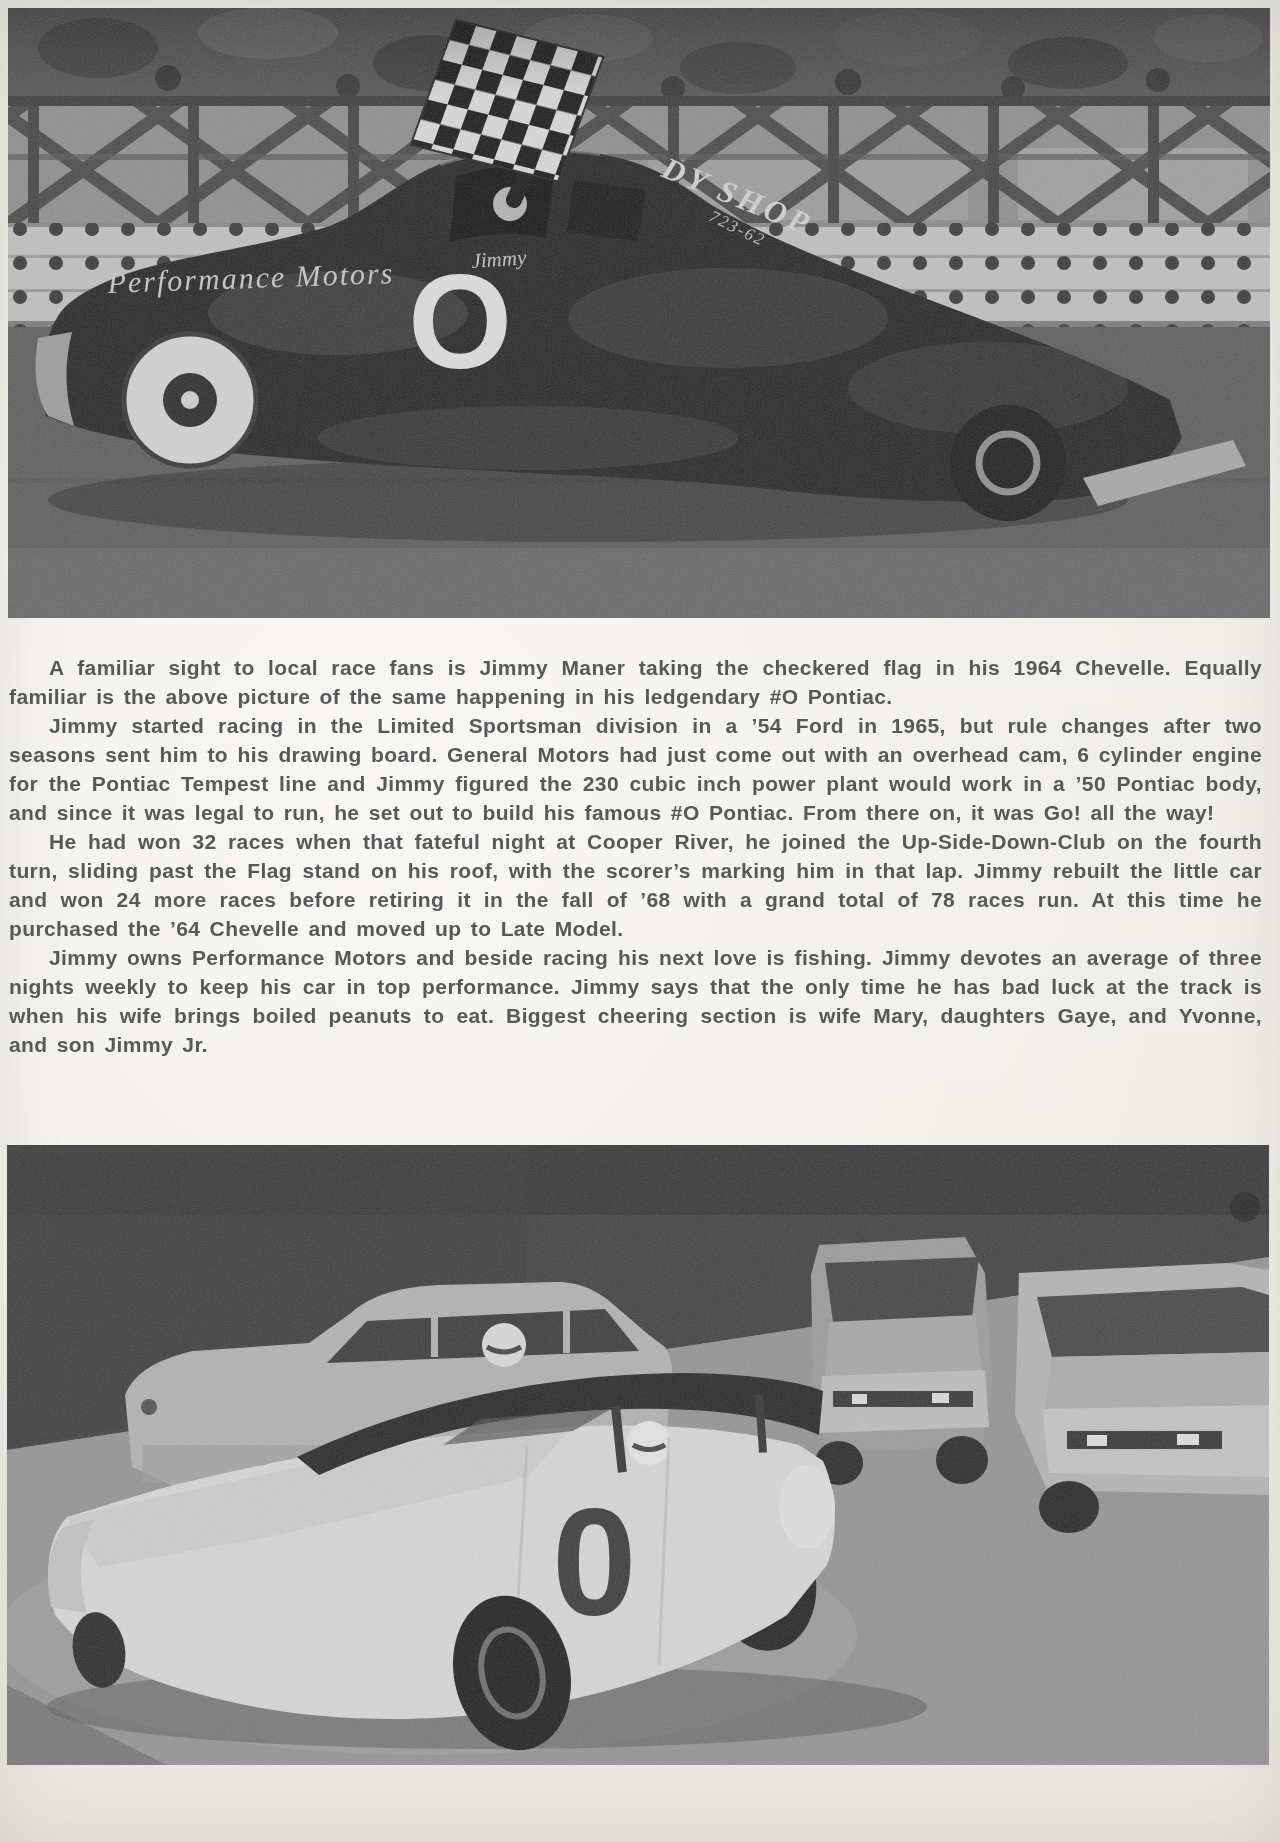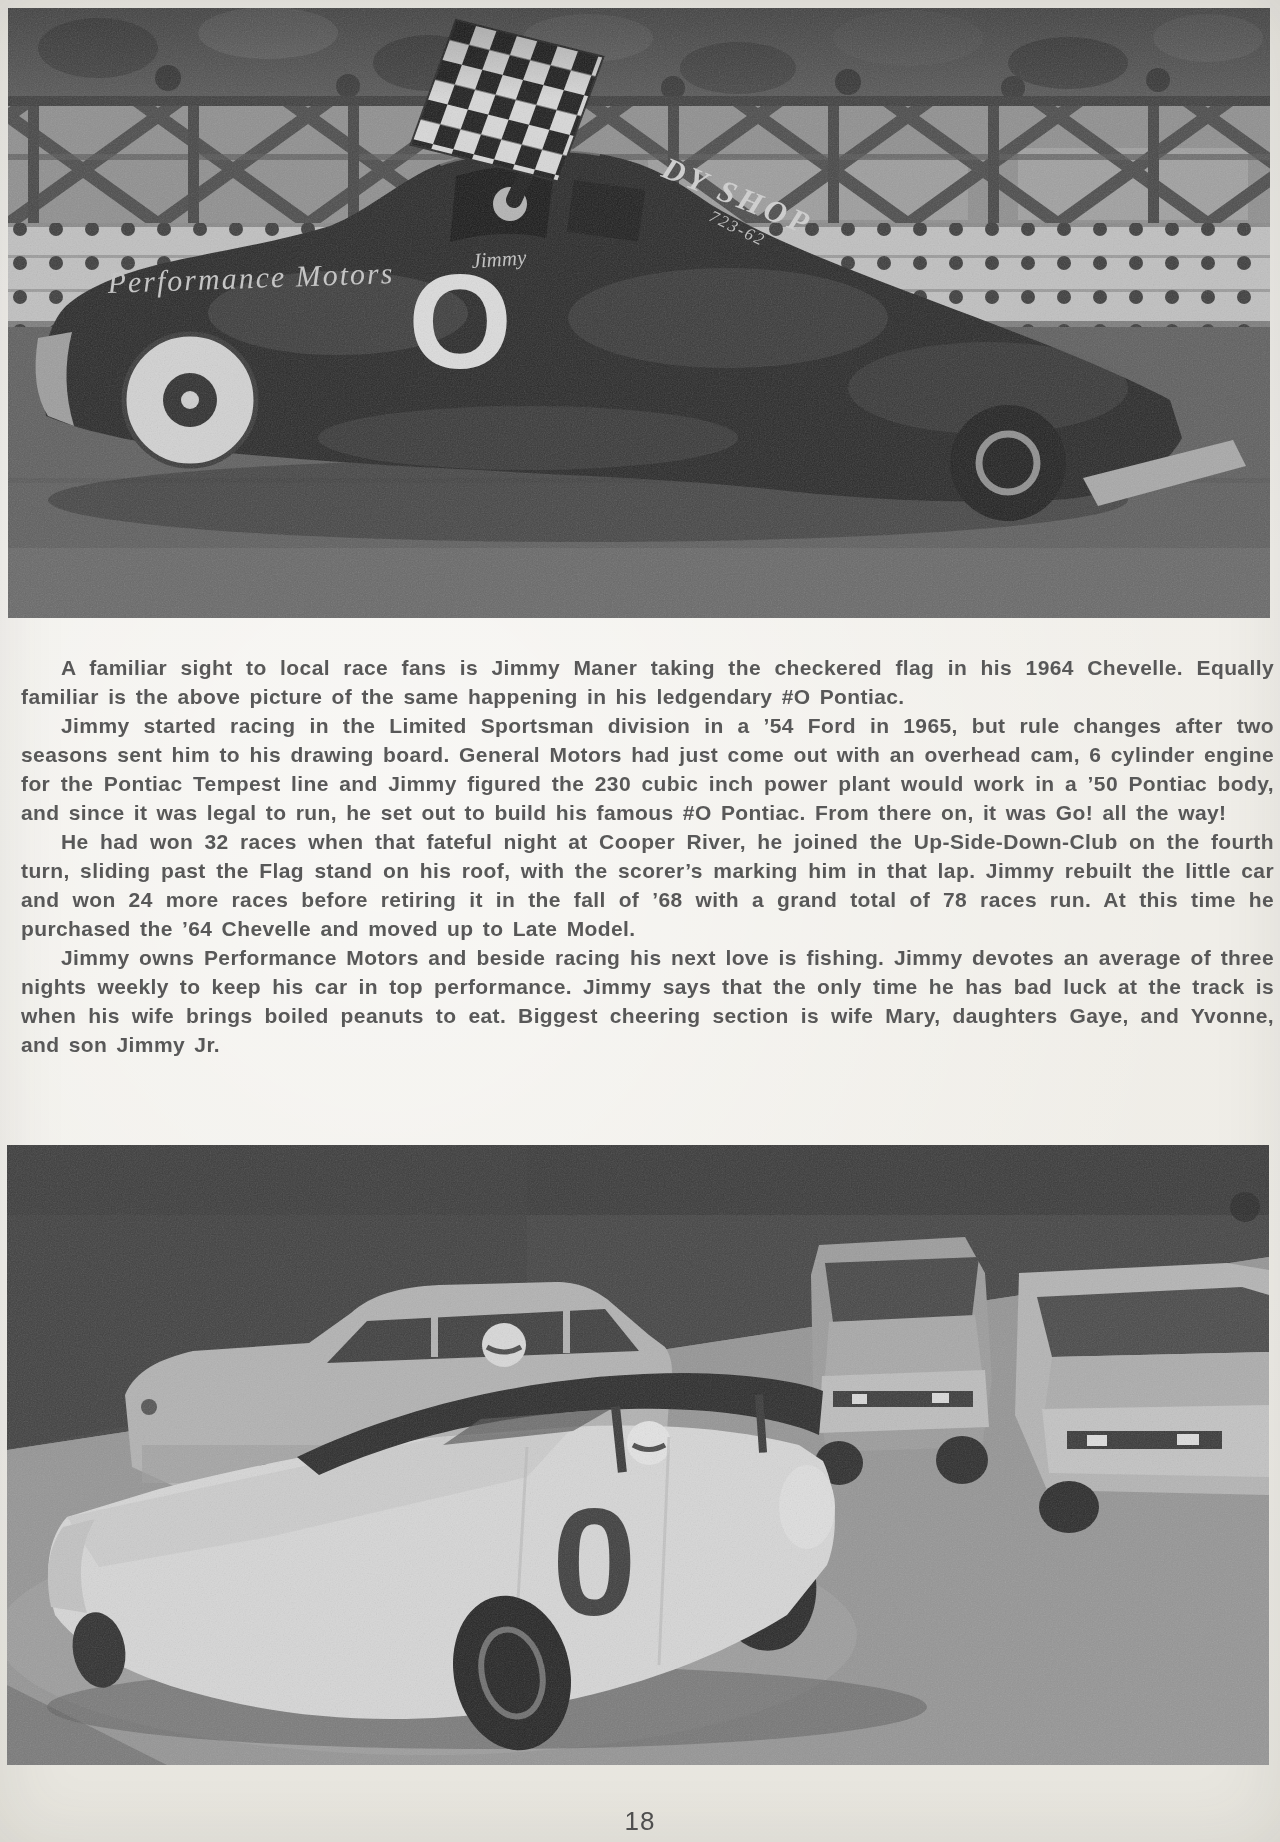--- a/index.html
+++ b/index.html
@@ -13,21 +13,21 @@
     background:
       radial-gradient(ellipse at 30% 45%, rgba(255,255,255,.55), rgba(255,255,255,0) 65%),
       linear-gradient(180deg,#e6e4de 0%,#f1efea 30%,#efede7 70%,#e7e5de 100%);
     box-shadow: inset 0 0 70px rgba(60,55,45,.10);
   }
   figure.photo{margin:0;position:absolute;line-height:0;}
   figure.photo svg{display:block;}
   .top-photo{left:8px;top:8px;width:1262px;height:610px;}
   .bottom-photo{left:7px;top:1145px;width:1262px;height:620px;}
   .article{
-    position:absolute;left:21px;top:653px;width:1253px;
+    position:absolute;left:9px;top:653px;width:1253px;
     color:#585858;
     font-size:21px;font-weight:700;line-height:29px;
     letter-spacing:0.4px;word-spacing:3px;
     text-align:justify;
   }
   .article p{margin:0;text-indent:40px;}
   .page-number{
     position:absolute;left:0;top:1806px;width:100%;
     text-align:center;font-size:26px;color:#4f4f4f;letter-spacing:1px;
   }
@@ -259,15 +259,14 @@
         <g>
           <ellipse cx="505" cy="528" rx="58" ry="78" fill="#262626" transform="rotate(-12 505 528)"></ellipse>
           <ellipse cx="505" cy="528" rx="30" ry="44" fill="none" stroke="#6f6f6f" stroke-width="6" transform="rotate(-12 505 528)"></ellipse>
         </g>
       </g>
 
       <rect x="0" y="0" width="1262" height="620" filter="url(#b-grain)" opacity="0.2"></rect>
     </svg>
   </figure>
 
-  <div class="page-number">18</div>
 
 </div>
 
 </body></html>

